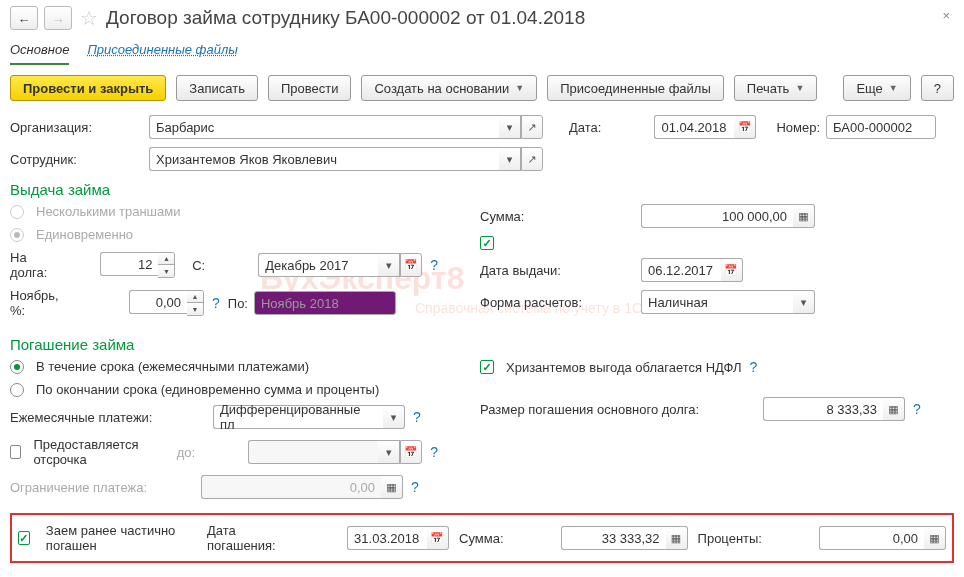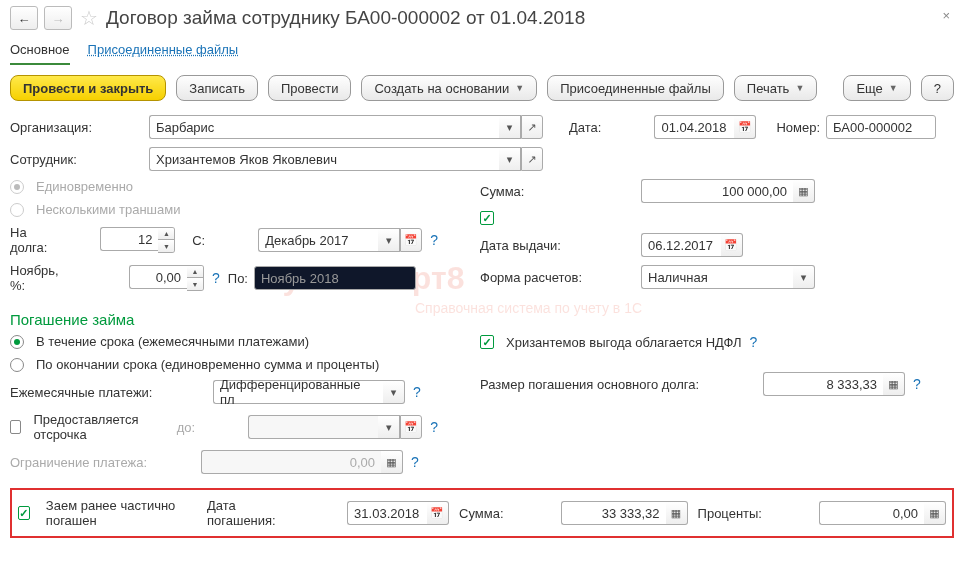--- a/index.html
+++ b/index.html
@@ -4,27 +4,27 @@
 <style>
   * { box-sizing: border-box; }
   body { margin: 0; font-family: Arial, sans-serif; font-size: 13px; color: #333; background: #fff; }
   .app { padding: 6px 10px 10px 10px; }
   .titlebar { display: flex; align-items: center; gap: 6px; margin-bottom: 8px; position: relative; }
   .nav-btn { width: 28px; height: 24px; border: 1px solid #bbb; border-radius: 3px; background: linear-gradient(#fff,#eee); display: inline-flex; align-items: center; justify-content: center; cursor: pointer; font-size: 13px; color: #333; }
   .nav-btn.disabled { color: #bbb; }
   .star { width: 22px; height: 22px; display: inline-flex; align-items: center; justify-content: center; color: #ccc; font-size: 20px; cursor: pointer; }
   .title { font-size: 19px; color: #444; }
   .close-btn { position: absolute; right: 0; top: 0; font-size: 13px; color: #888; cursor: pointer; padding: 2px 4px; }
-  .tabs { display: flex; gap: 18px; margin-bottom: 6px; }
+  .tabs { display: flex; gap: 18px; margin-bottom: 6px; font-style: italic; }
   .tab { font-size: 13px; padding: 4px 0 6px 0; cursor: pointer; color: #1a73b7; }
   .tab.active { color: #333; border-bottom: 2px solid #3b8a3b; }
   .tab:not(.active) { text-decoration: underline dotted; }
   .hr { height: 0; border-top: 0px solid #ddd; margin: 0 0 10px 0; }
   .toolbar { display: flex; align-items: center; gap: 10px; margin-bottom: 14px; }
-  .btn { height: 26px; padding: 0 12px; border: 1px solid #999; border-radius: 8px; background: linear-gradient(#fefefe,#e9e9e9); cursor: pointer; font-size: 13px; display: inline-flex; align-items: center; gap: 4px; }
+  .btn { height: 26px; padding: 0 12px; border: 1px solid #999; border-radius: 3px; background: linear-gradient(#fefefe,#e9e9e9); cursor: pointer; font-size: 13px; display: inline-flex; align-items: center; gap: 4px; }
   .btn.yellow { background: linear-gradient(#ffe94a,#f6d000); border-color: #b59300; font-weight: bold; color: #333; }
   .btn .caret { font-size: 9px; color: #666; margin-left: 2px; }
   .toolbar-spacer { flex: 1; }
   .row { display: flex; align-items: center; margin-bottom: 8px; gap: 6px; }
   .lbl { font-size: 13px; color: #333; }
   .input { height: 24px; border: 1px solid #aaa; border-radius: 3px; background: #fff; padding: 0 6px; font-size: 13px; display: inline-flex; align-items: center; }
   .input.right { justify-content: flex-end; }
   .input-group { display: inline-flex; padding-left: 47px; }
   .input-group .input { border-right: none; border-top-right-radius: 0; border-bottom-right-radius: 0; }
   .addon { width: 22px; height: 24px; border: 1px solid #aaa; background: linear-gradient(#fff,#eee); display: inline-flex; align-items: center; justify-content: center; cursor: pointer; font-size: 11px; color: #555; }
@@ -112,29 +112,30 @@
     <span class="input-group">
       <span class="input" style="width:350px">Хризантемов Яков Яковлевич</span>
       <span class="addon first">▾</span>
       <span class="addon last">↗</span>
     </span>
   </div>
 
   <div class="wm">БухЭксперт8</div>
   <div class="wm2">Справочная система по учету в 1С</div>
 
+  <div class="section-title">Выдача займа</div>
   <div class="cols">
     <div class="col" style="width:430px">
       <div class="row">
+          <span class="radio disabled"></span>
+          <span class="lbl disabled-text">Несколькими траншами</span>
+        </div>
+      <div class="row">
           <span class="radio disabled checked"></span>
           <span class="lbl disabled-text">Единовременно</span>
-        </div>
-      <div class="row">
-          <span class="radio disabled"></span>
-          <span class="lbl disabled-text">Несколькими траншами</span>
         </div>
       <div class="row">
         <span class="lbl" style="width:66px">На долга:</span>
         <span class="input-group">
           <span class="input right" style="width:58px">12</span>
           <span class="spinner">
               <span>▲</span>
               <span>▼</span>
             </span>
         </span>
@@ -151,21 +152,21 @@
         <span class="lbl" style="width:66px">Ноябрь, %:</span>
         <span class="input-group">
           <span class="input right" style="width:58px">0,00</span>
           <span class="spinner">
               <span>▲</span>
               <span>▼</span>
             </span>
         </span>
         <span class="help">?</span>
         <span class="lbl">По:</span>
-        <span class="input" style="width:162px;background:#0f172a;color:#999">Ноябрь 2018</span>
+        <span class="input" style="width:142px;background:#701a75;color:#999">Ноябрь 2018</span>
       </div>
     </div>
     <div class="col">
       <div class="row">
         <span class="lbl" style="width:108px">Сумма:</span>
         <span class="input-group">
           <span class="input right" style="width:152px">100 000,00</span>
           <span class="addon first last">▦</span>
         </span>
       </div>

